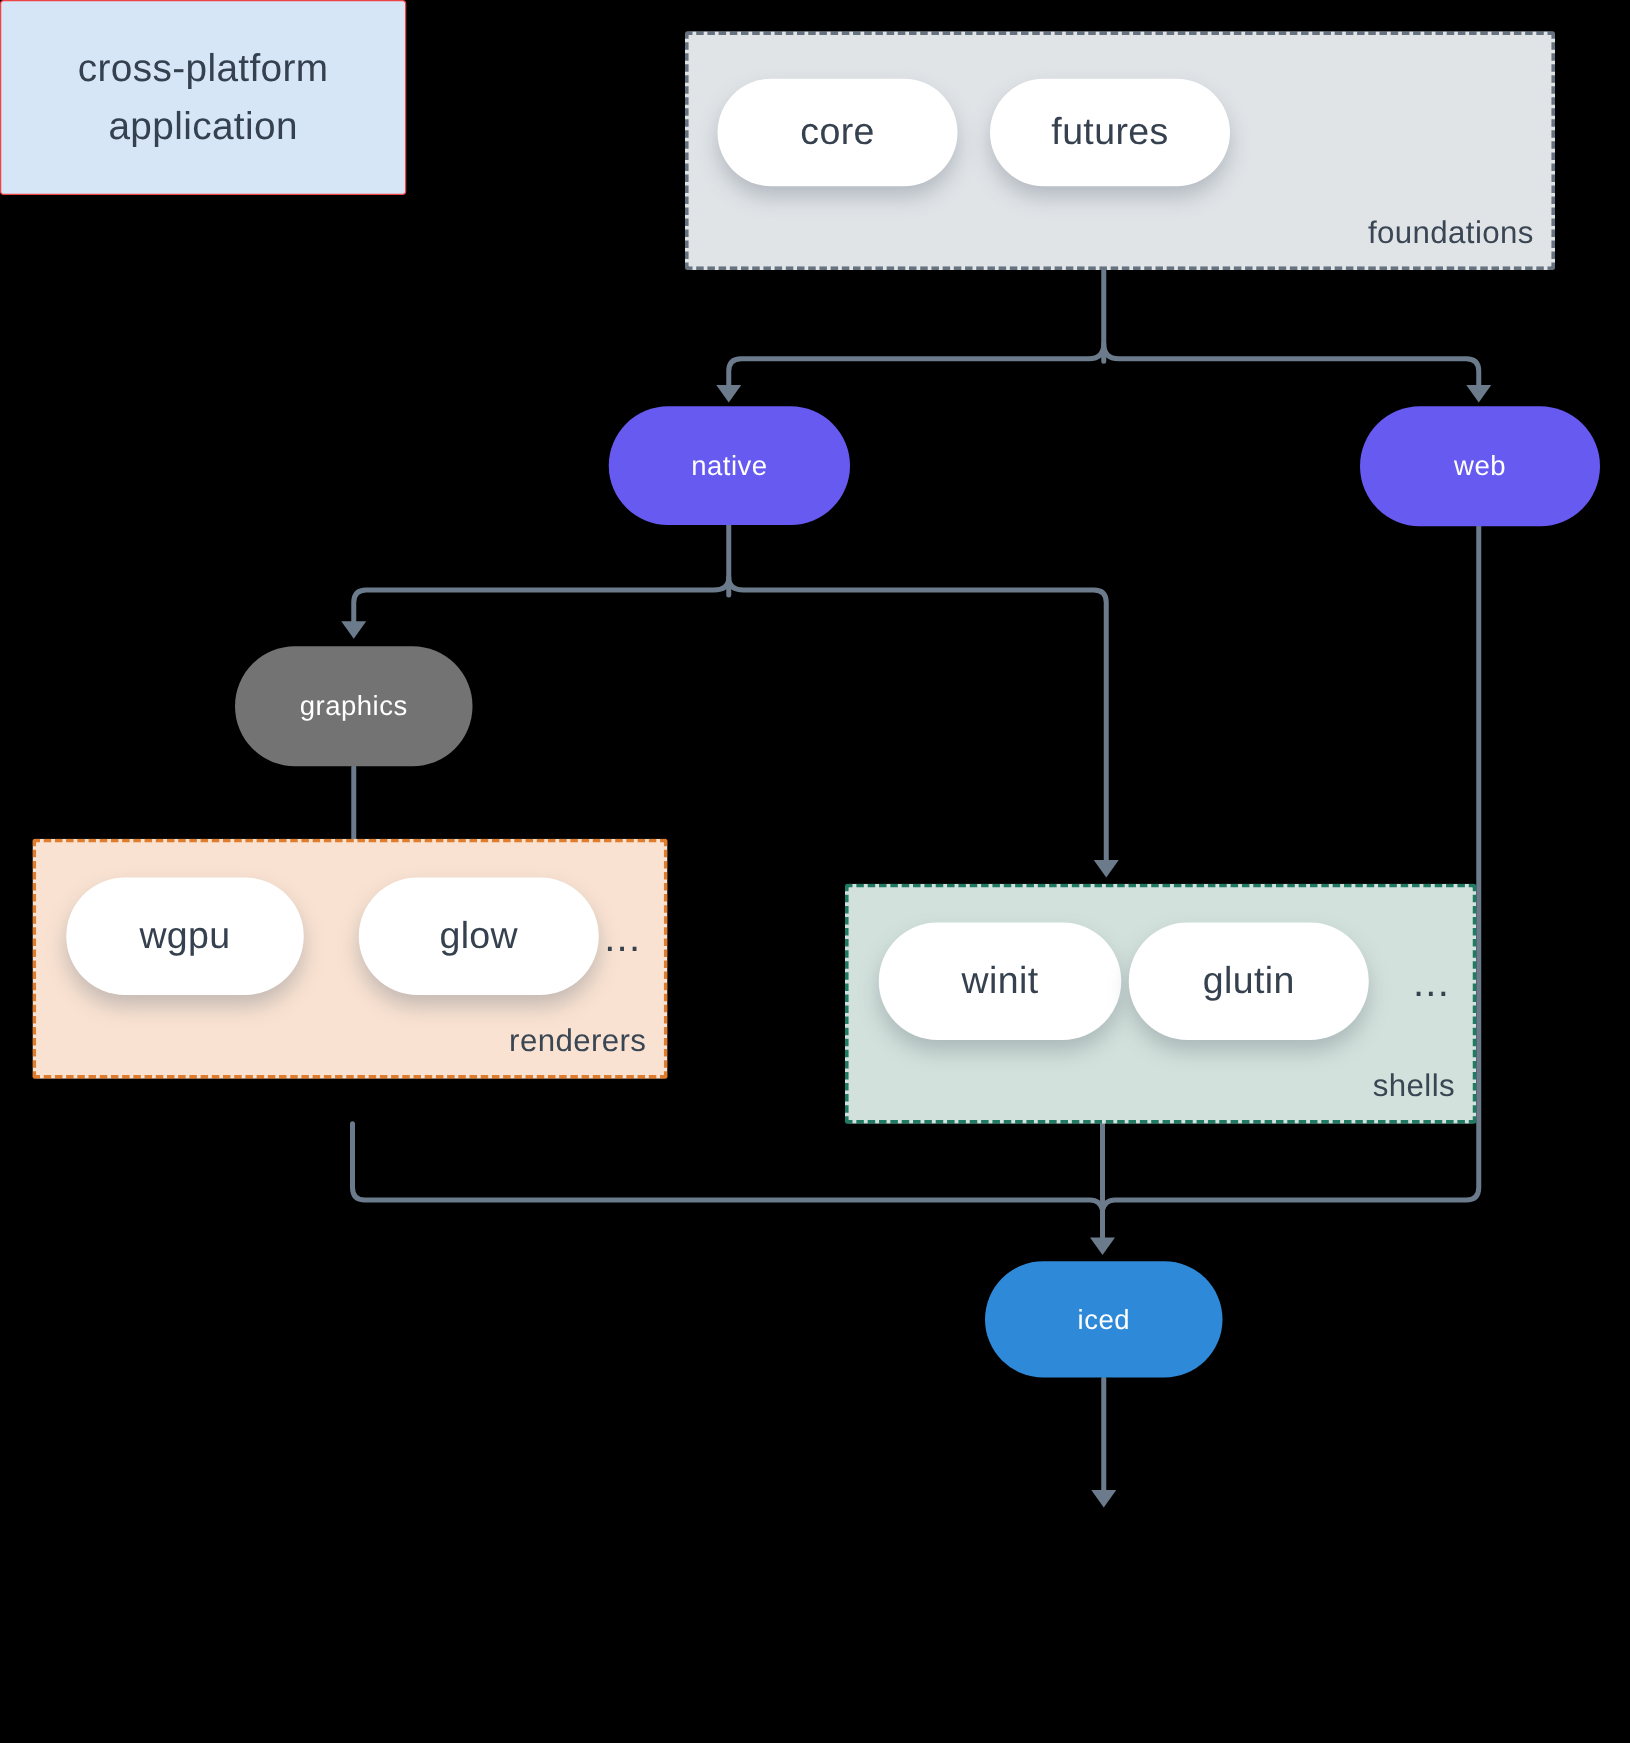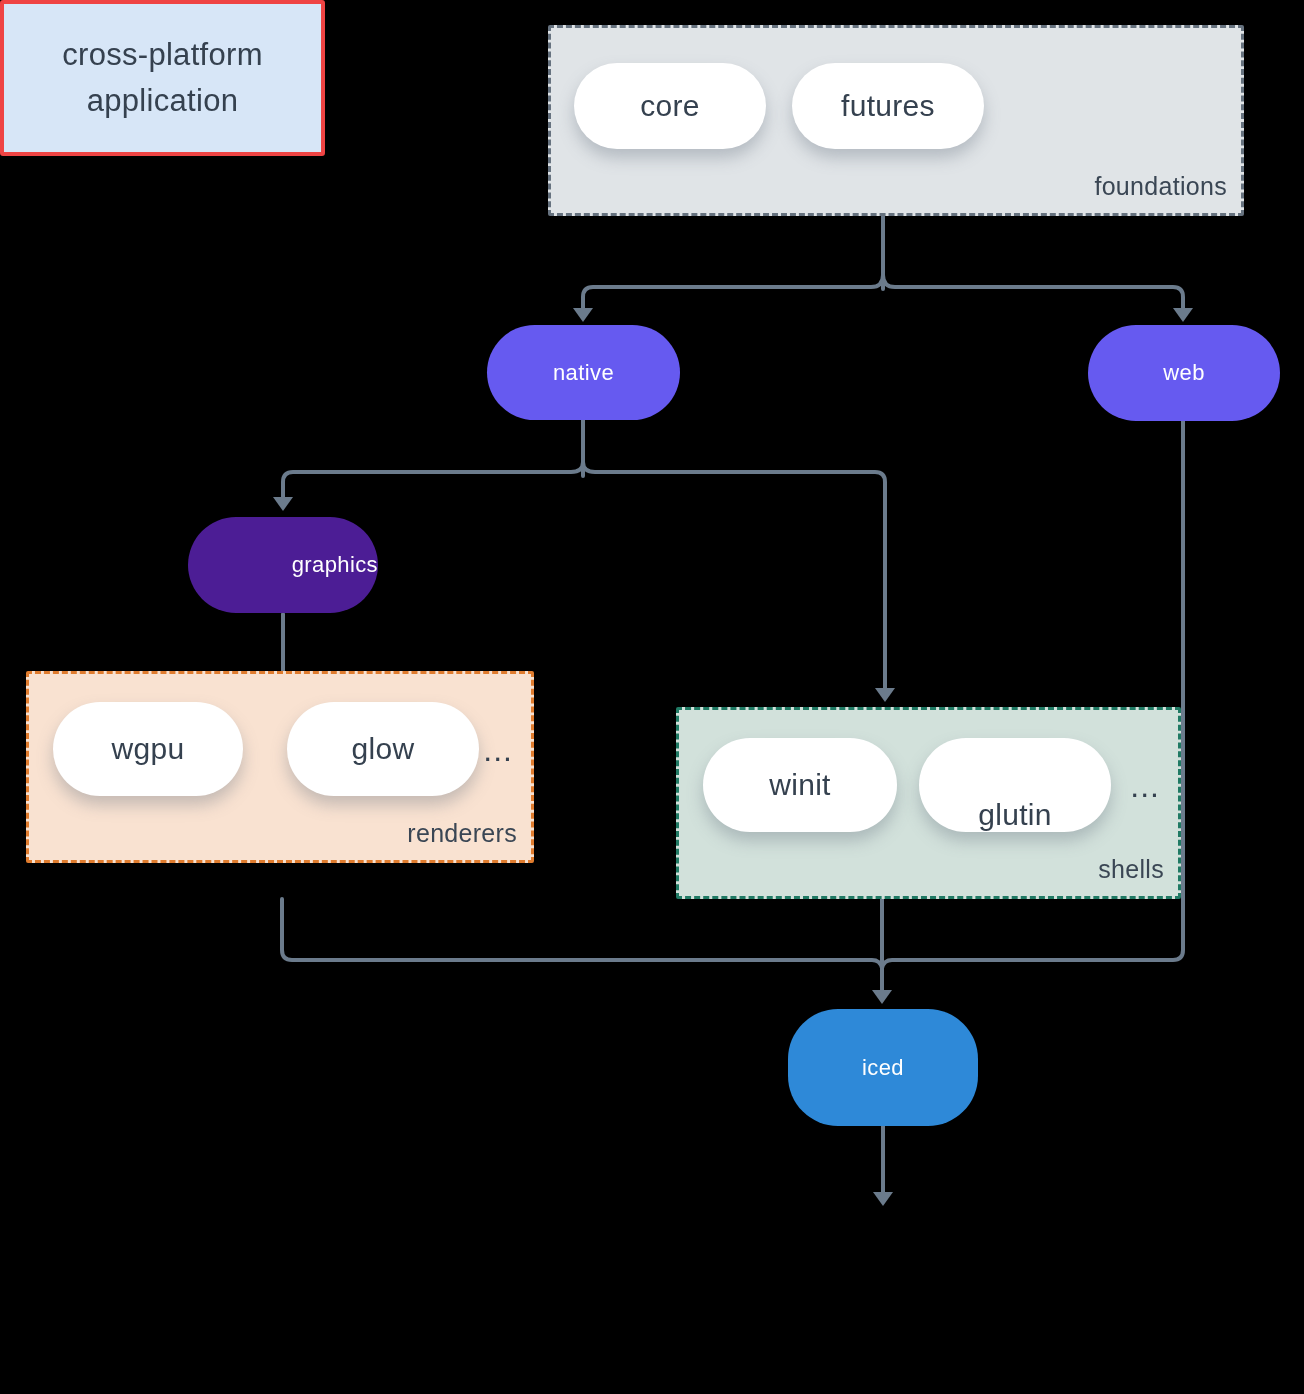--- a/index.html
+++ b/index.html
@@ -49,41 +49,41 @@
   }
   .g-f .pill{width:192px;height:86px;top:35px;}
   .pill-core{left:23px;}
   .pill-futures{left:241px;}
   .pill-style{left:456px;}
 
   .g-r .pill, .g-s .pill{height:94px;top:28px;}
   .pill-wgpu{left:24px;width:190px;}
   .pill-glow{left:258px;width:192px;}
   .pill-winit{left:24px;width:194px;}
-  .pill-glutin{left:240px;width:192px;align-items:flex-end;}
+  .pill-glutin{left:224px;width:192px;}
 
   .ellipsis{
     position:absolute;right:18px;top:58px;
     font-size:32px;color:#35414F;letter-spacing:1px;
   }
 
   .node{
     position:absolute;
     display:flex;align-items:center;justify-content:center;
     color:#FFFFFF;font-size:22px;letter-spacing:.4px;
     border-radius:50px;
   }
   .node-native{left:487px;top:325px;width:193px;height:95px;background:#665AF0;}
   .node-web{left:1088px;top:325px;width:192px;height:96px;background:#665AF0;}
-  .node-graphics{left:188px;top:517px;width:190px;height:96px;background:#4c1d95;justify-content:flex-end;}
-  .node-iced{left:788px;top:1009px;width:190px;height:117px;background:#2E89D8;}
+  .node-graphics{left:188px;top:517px;width:190px;height:96px;background:#737373;}
+  .node-iced{left:788px;top:1009px;width:190px;height:93px;background:#2E89D8;}
 
   .node-application{
     left:721px;top:1212px;width:325px;height:156px;
-    background:#D7E6F7;border:4px solid #ef4444;border-radius:3px;
+    background:#D7E6F7;border:1px solid #ef4444;border-radius:3px;
     box-sizing:border-box;
     display:flex;align-items:center;justify-content:center;text-align:center;
     color:#35414F;font-size:31px;line-height:1.5;letter-spacing:.3px;
     padding:0 40px;
   }
 </style>
 </head>
 <body>
 
 <div class="canvas">

